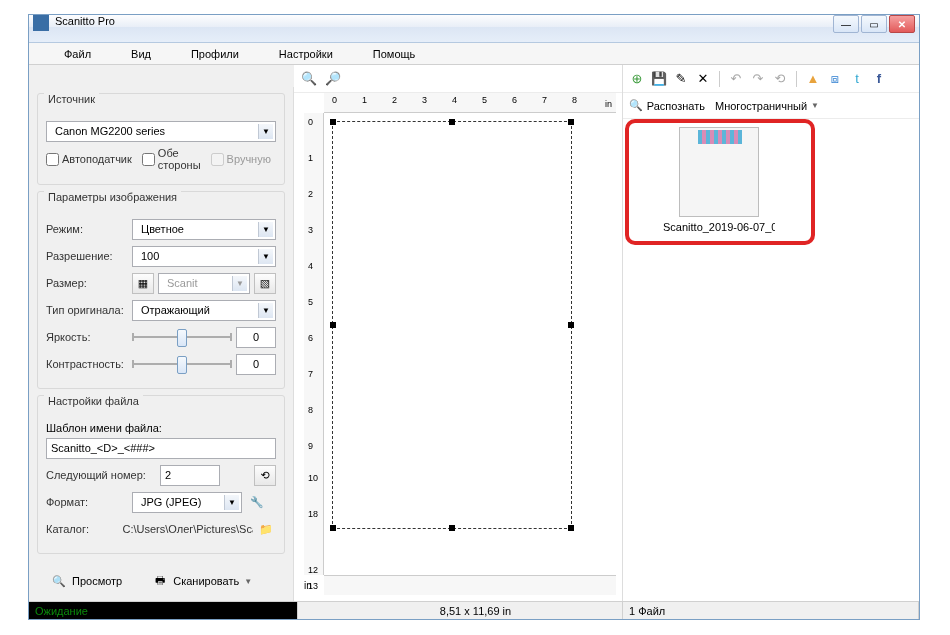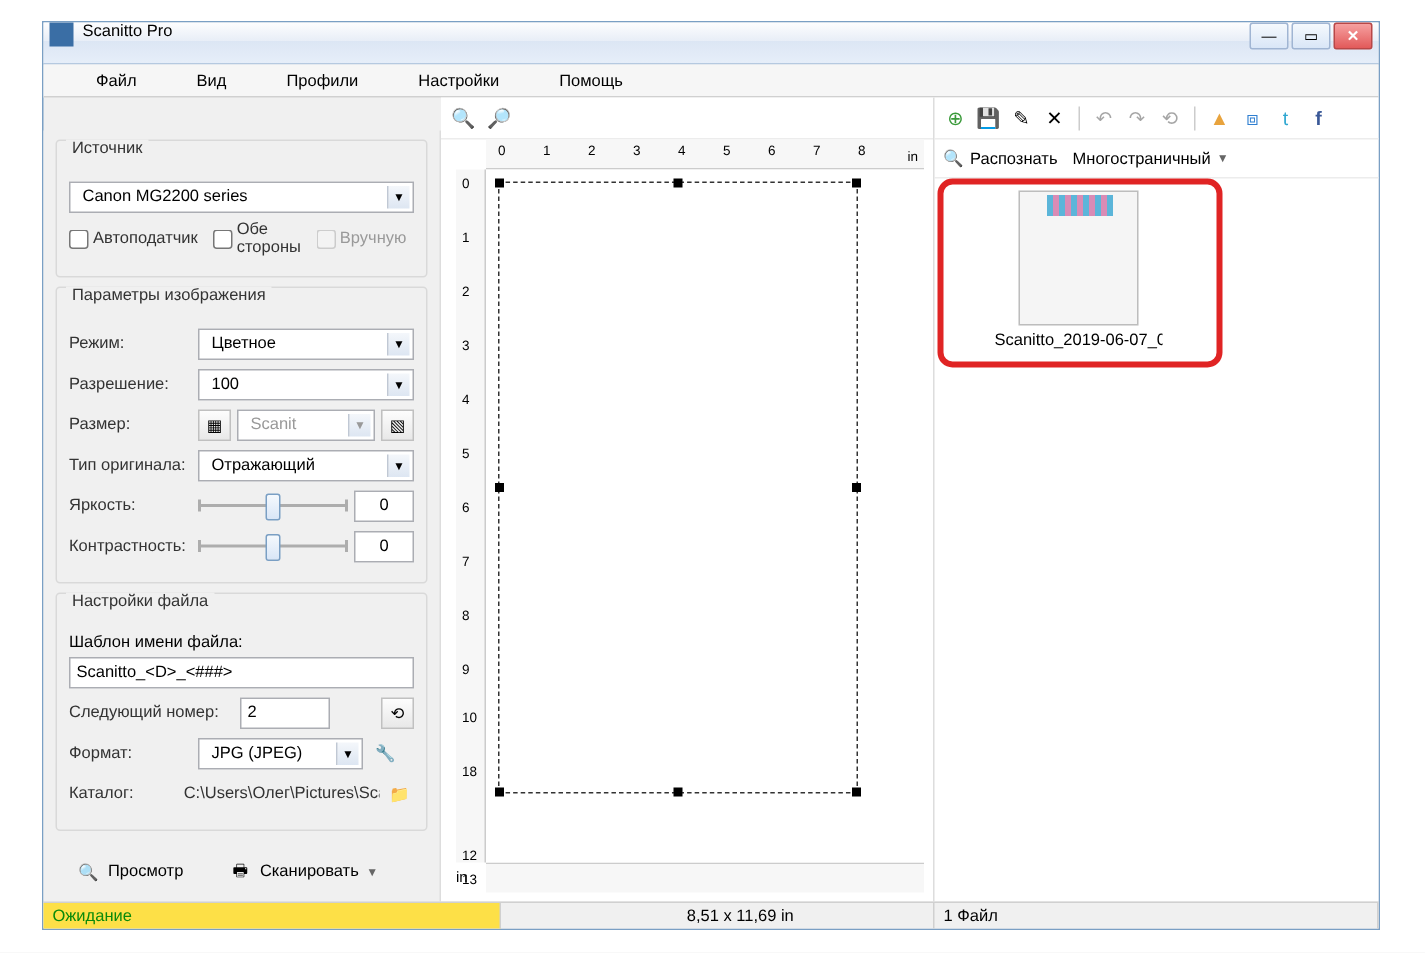--- a/index.html
+++ b/index.html
@@ -70,21 +70,21 @@
 
 .gallery { flex: 1; padding: 6px; position: relative; }
 .thumb-hilite { position: absolute; top: 0px; left: 2px; width: 190px; height: 126px; border: 4px solid #e02424; border-radius: 10px; }
 .thumb { position: absolute; top: 8px; left: 40px; width: 112px; text-align: center; }
 .thumb-img { width: 80px; height: 90px; margin: 0 auto; border: 1px solid #bdbdbd; background: #f5f5f5; position: relative; }
 .thumb-content { position: absolute; top: 2px; left: 18px; width: 44px; height: 14px; background: repeating-linear-gradient(90deg,#5bb5d9 0 4px,#d98bb5 4px 8px); }
 .thumb-caption { font-size: 11px; margin-top: 4px; white-space: nowrap; overflow: hidden; }
 
 .statusbar { position: absolute; bottom: 0; left: 0; right: 0; height: 18px; background: #f0f0f0; border-top: 1px solid #d0d0d0; display: flex; }
 .status-cell { padding: 1px 6px; border-right: 1px solid #d0d0d0; display: flex; align-items: center; font-size: 11px; }
-.status-left { width: 305px; color: #0a8a0a; background: #fde047; }
+.status-left { width: 269px; color: #0a8a0a; background: #000000; }
 .status-mid { flex: 1; justify-content: center; padding-left: 37px; }
 .status-right { width: 296px; }
 
 .folder-icon { color: #d9a441; }
 </style>
 </head>
 <body>
 
 <div class="outer-frame">
 

